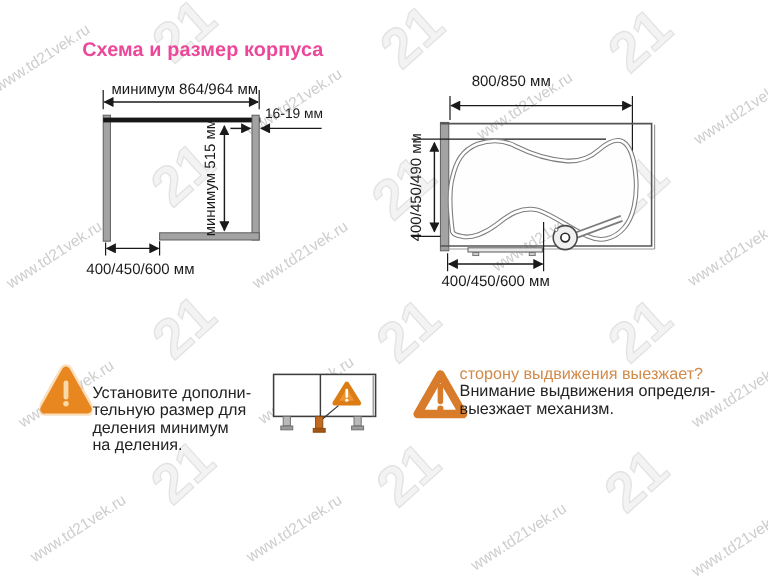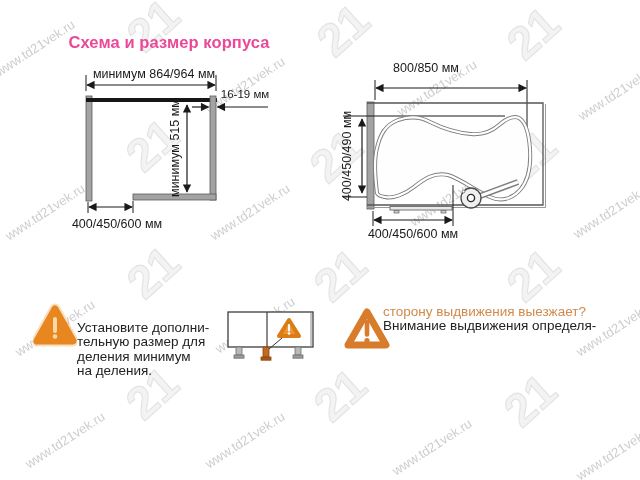--- a/index.html
+++ b/index.html
@@ -176,15 +176,16 @@
 
   <svg class="layer" style="left:343px;top:305px;" width="48" height="48" viewBox="0 0 48 48">
     <polygon points="24,7 43,40 5,40" fill="#ffffff" stroke="#d87b2a" stroke-width="7" stroke-linejoin="round"></polygon>
     <line x1="24" y1="17" x2="24" y2="29.5" stroke="#d87b2a" stroke-width="4.6" stroke-linecap="round"></line>
     <circle cx="24" cy="35.5" r="2.6" fill="#d87b2a"></circle>
   </svg>
 
   <div class="note-text" style="left:383px;top:305px;">
     <span class="orange-line">сторону выдвижения выезжает?</span>
     <span>Внимание выдвижения определя-</span>
+    <span>выезжает механизм.</span>
   </div>
 
 </div>
 
 </body></html>

